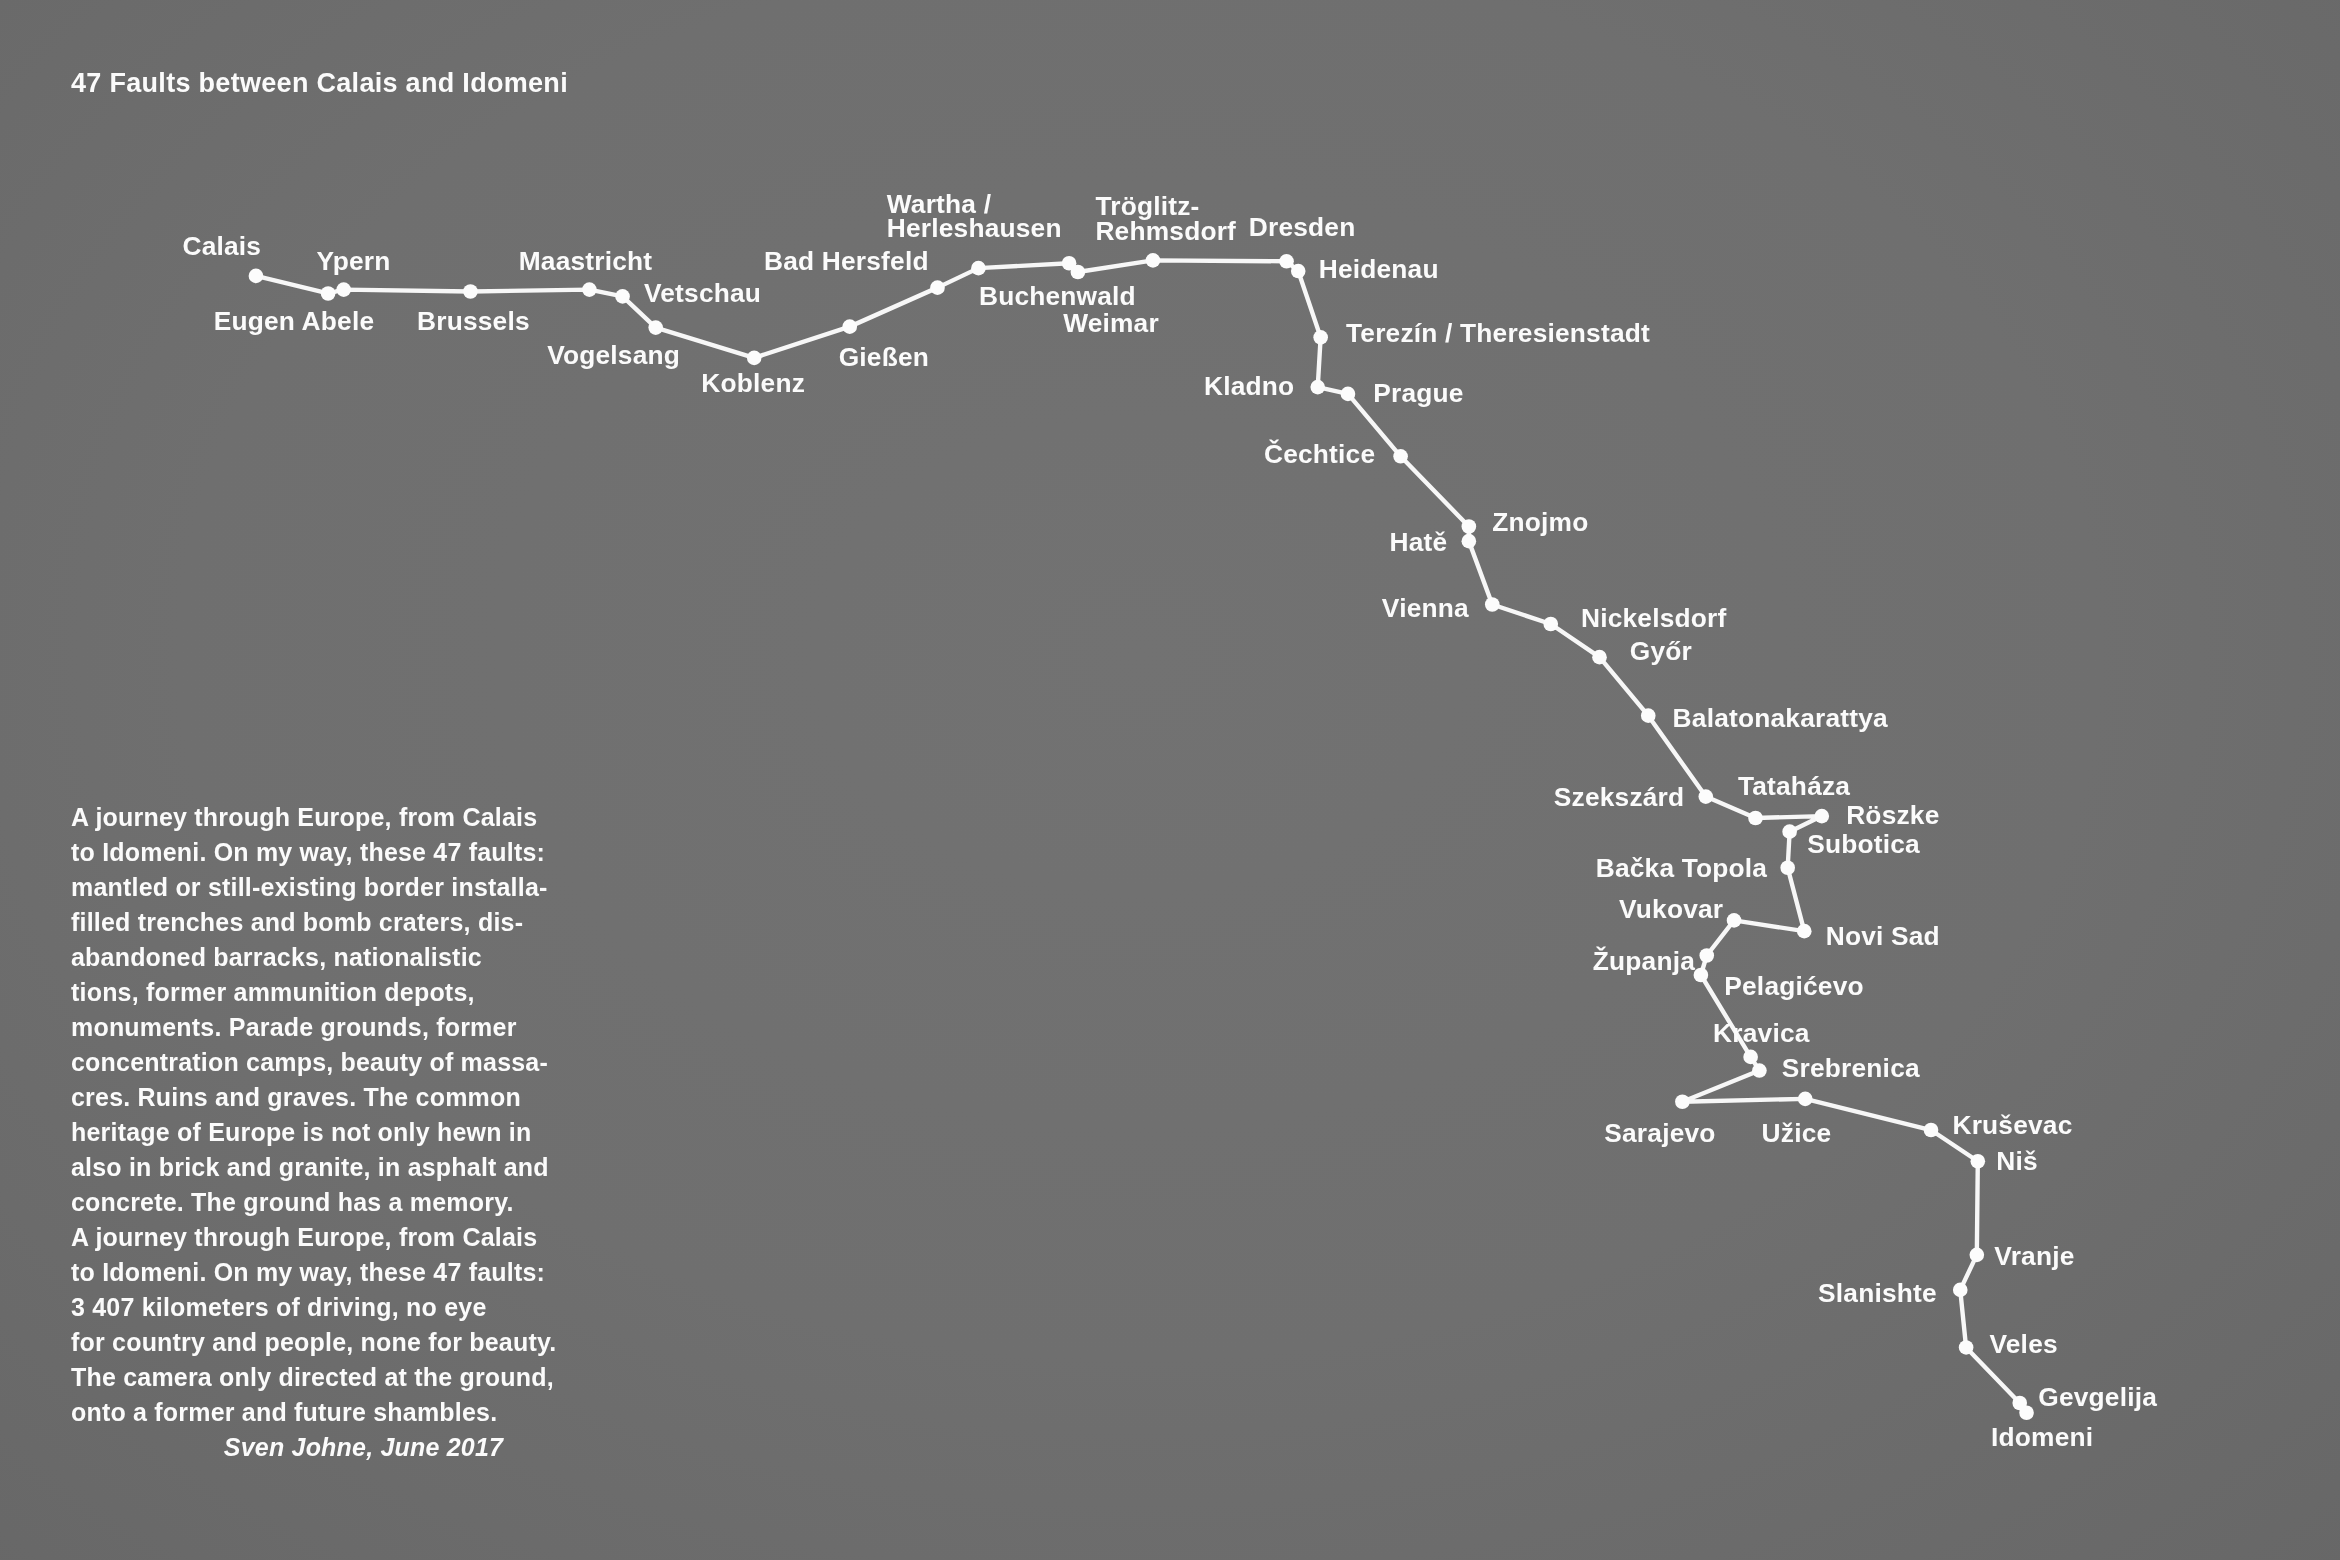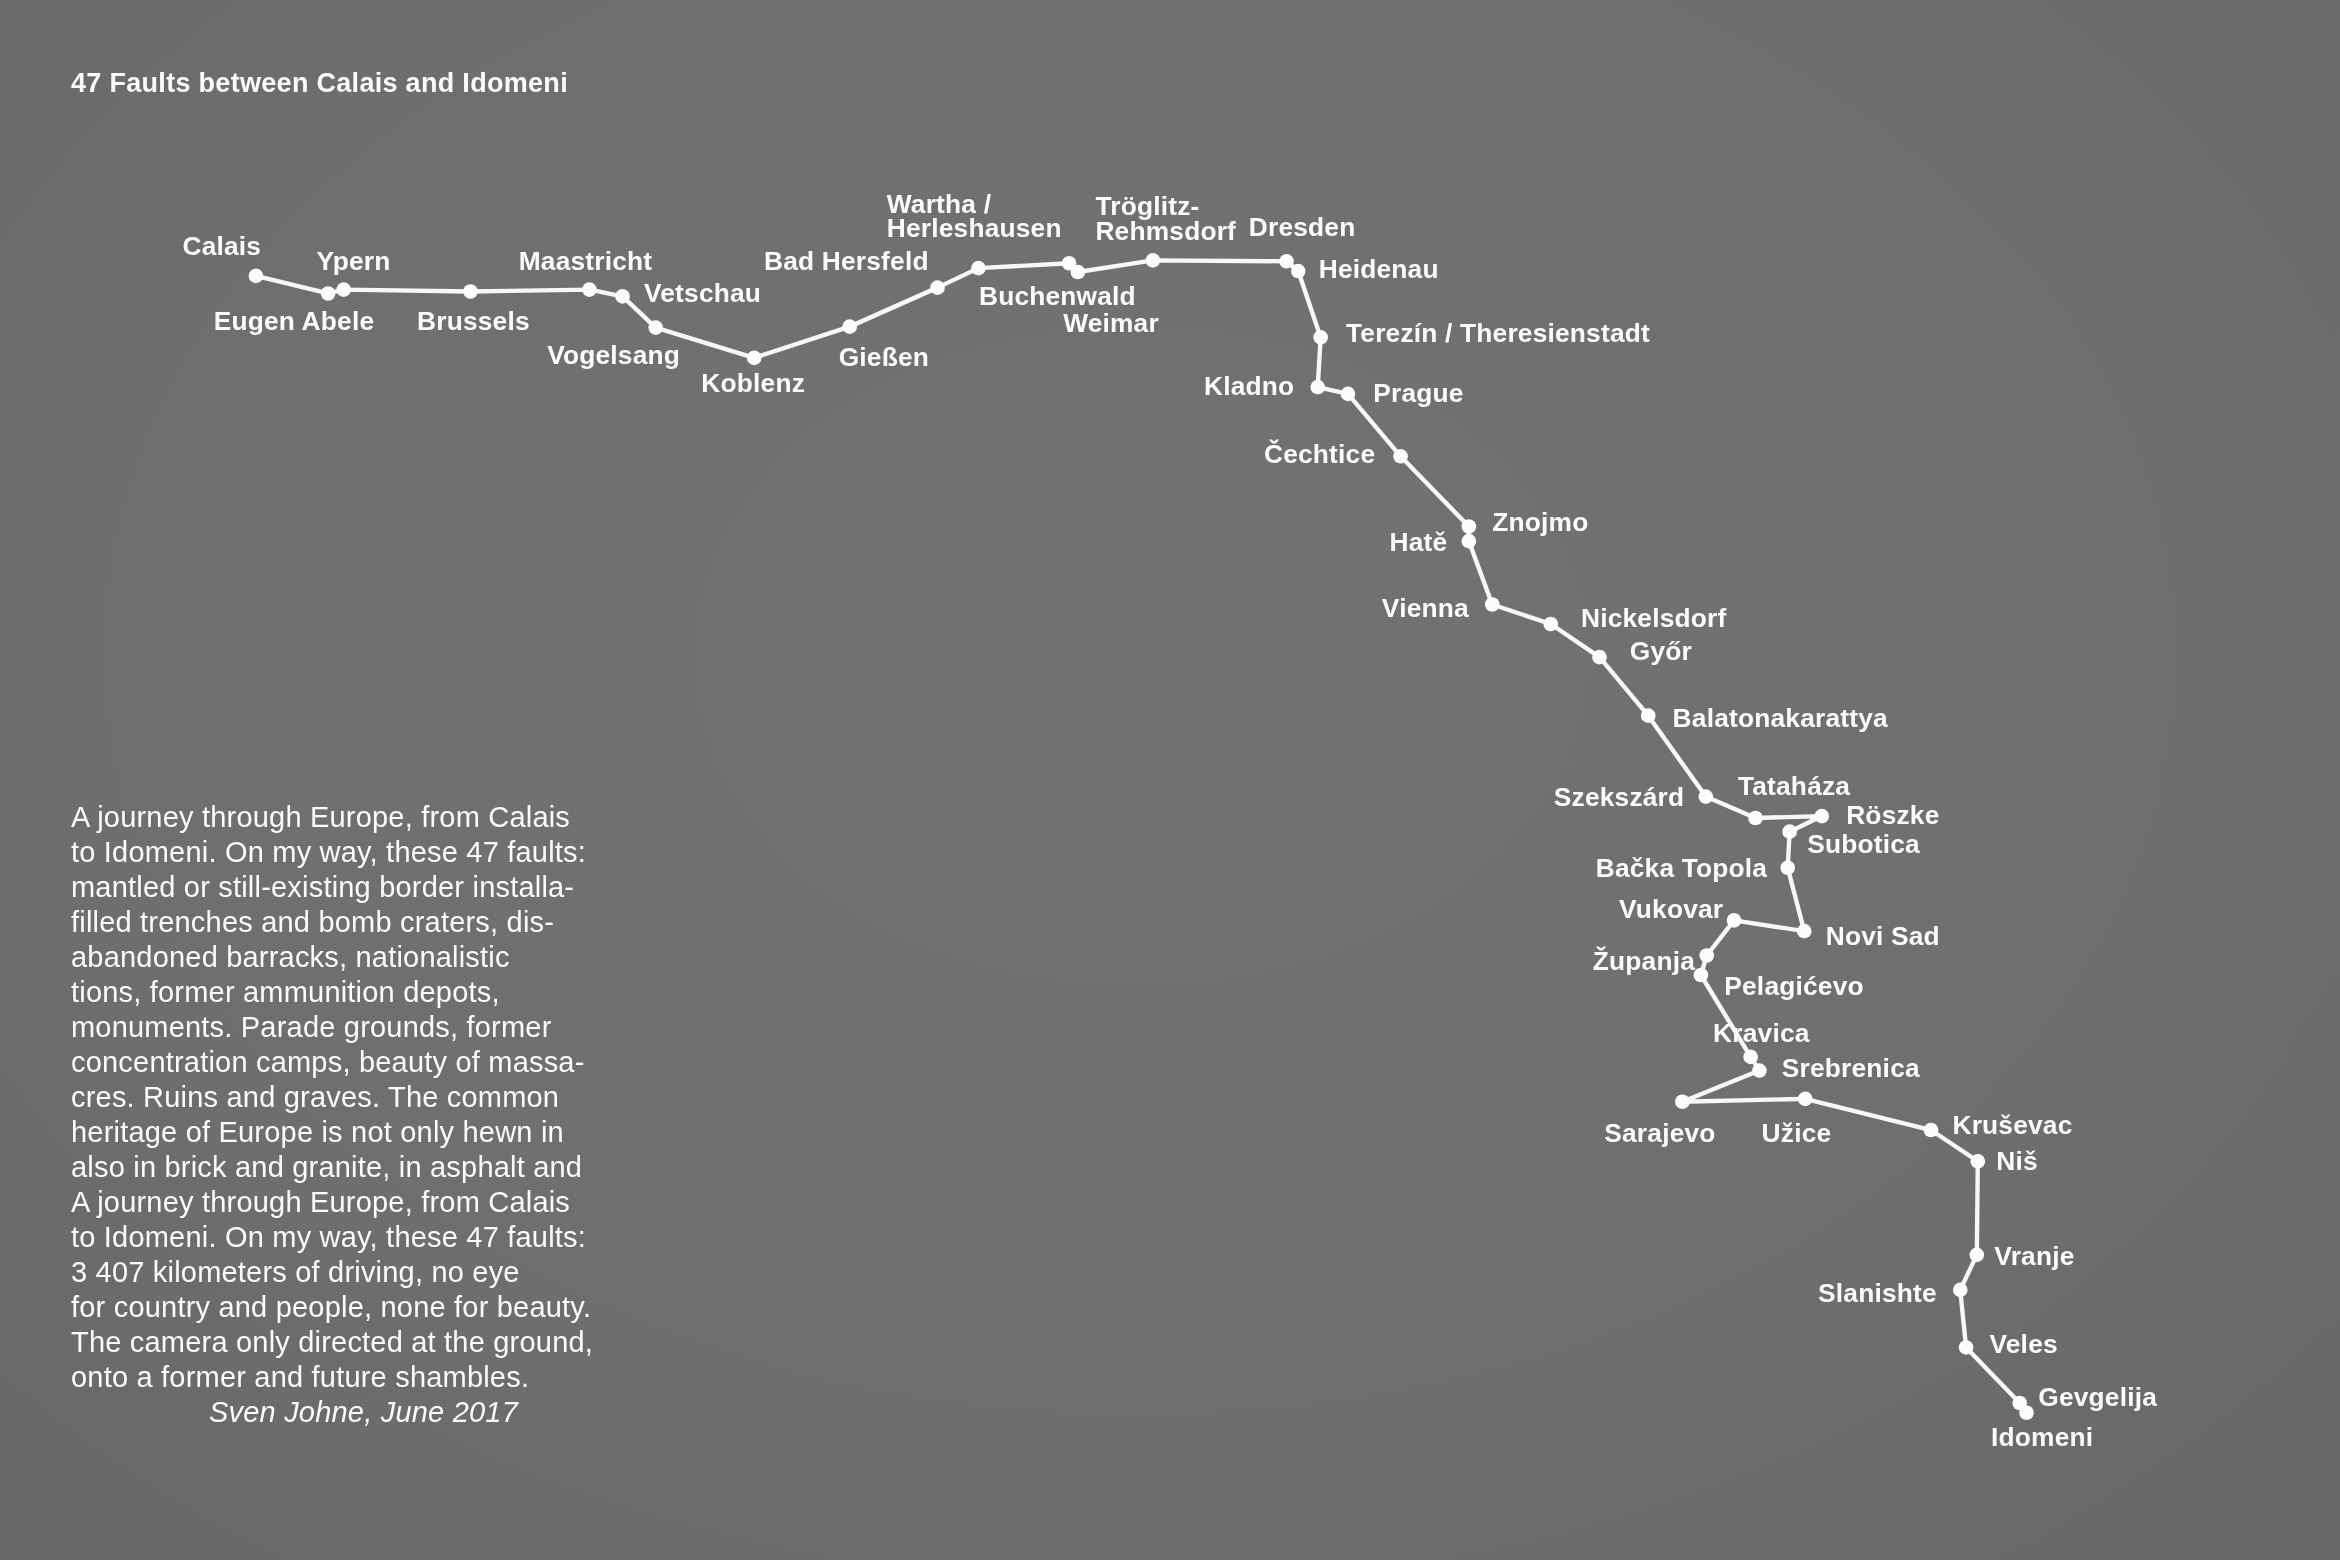--- a/index.html
+++ b/index.html
@@ -54,22 +54,22 @@
     font-family: "Liberation Sans", sans-serif;
     font-size: 27px;
     font-weight: 700;
     letter-spacing: 0.2px;
   }
   .description {
     position: absolute;
     left: 71px;
     top: 800px;
     width: 585px;
-    font-size: 29px;
-    font-weight: 400;
+    font-size: 25px;
+    font-weight: 700;
     line-height: 35px;
     letter-spacing: 0.2px;
     color: #fbfbfb;
   }
   .desc-line { white-space: nowrap; }
   .attribution {
     font-style: italic;
     white-space: nowrap;
     text-align: center;
   }
@@ -183,20 +183,21 @@
       <div class="desc-line">to Idomeni. On my way, these 47 faults:</div>
       <div class="desc-line">mantled or still-existing border installa-</div>
       <div class="desc-line">filled trenches and bomb craters, dis-</div>
       <div class="desc-line">abandoned barracks, nationalistic</div>
       <div class="desc-line">tions, former ammunition depots,</div>
       <div class="desc-line">monuments. Parade grounds, former</div>
       <div class="desc-line">concentration camps, beauty of massa-</div>
       <div class="desc-line">cres. Ruins and graves. The common</div>
       <div class="desc-line">heritage of Europe is not only hewn in</div>
       <div class="desc-line">also in brick and granite, in asphalt and</div>
+      <div class="desc-line">concrete. The ground has a memory.</div>
       <div class="desc-line">A journey through Europe, from Calais</div>
       <div class="desc-line">to Idomeni. On my way, these 47 faults:</div>
       <div class="desc-line">3 407 kilometers of driving, no eye</div>
       <div class="desc-line">for country and people, none for beauty.</div>
       <div class="desc-line">The camera only directed at the ground,</div>
       <div class="desc-line">onto a former and future shambles.</div>
       <div class="attribution">Sven Johne, June 2017</div>
   </div>
 </div>
 

